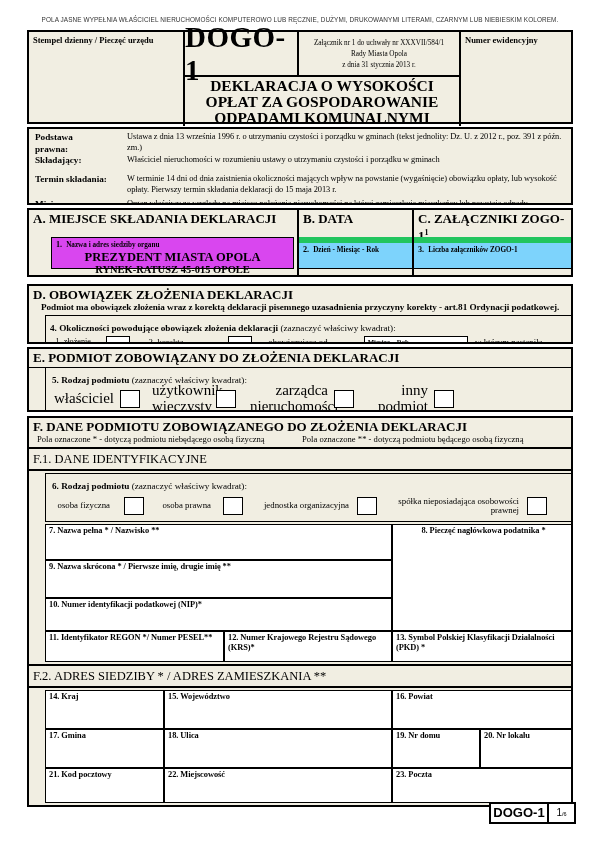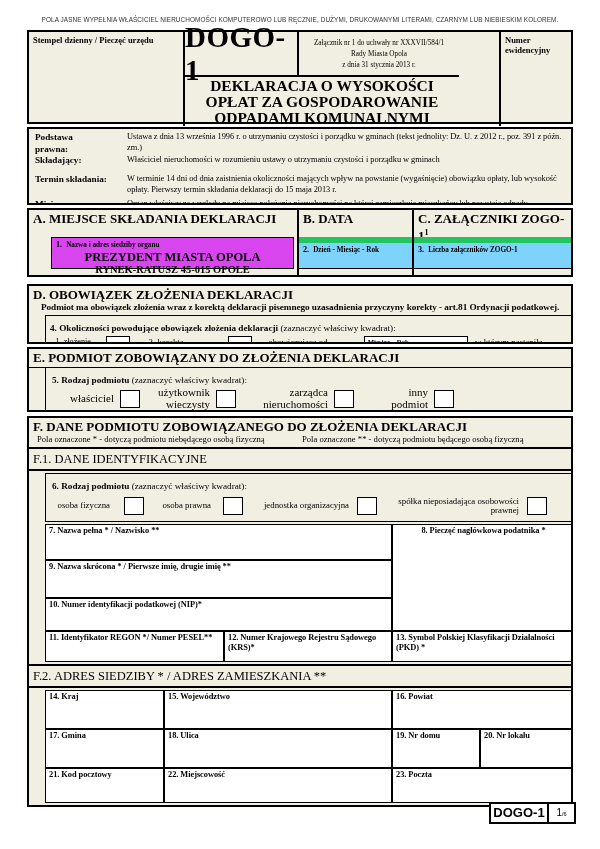--- a/index.html
+++ b/index.html
@@ -26,21 +26,21 @@
     display:grid; grid-template-columns:156px 114px 160px 1fr; grid-template-rows:45px 1fr;
   }
   .stamp-cell { grid-row:1/3; border-right:2px solid #000; font-weight:bold; font-size:8.5px; padding:3px 4px; }
   .code-cell {
     border-right:2px solid #000; border-bottom:2px solid #000;
     display:flex; align-items:center; justify-content:center;
     font-weight:bold; font-size:29px; letter-spacing:0.5px;
   }
   .attach-cell { border-bottom:2px solid #000; text-align:center; font-size:7.2px; line-height:1.55; padding-top:6px; }
   .title-cell { grid-column:2/4; text-align:center; font-weight:bold; font-size:15.5px; line-height:16px; padding-top:1px; }
-  .numer-cell { grid-column:4; grid-row:1/3; border-left:2px solid #000; font-weight:bold; font-size:8.5px; padding:3px 4px;margin-left:40px; }
+  .numer-cell { grid-column:4; grid-row:1/3; border-left:2px solid #000; font-weight:bold; font-size:8.5px; padding:3px 4px; }
 
   
   .legal { margin-top:3px; border:2px solid #000; height:78px; padding:3px 5px 0 6px; overflow:hidden; }
   .legal-row { display:flex; }
   .legal-label { width:92px; flex:none; font-weight:bold; font-size:9.2px; line-height:1.25; white-space:pre-line; }
   .legal-text { flex:1; font-size:8.4px; line-height:1.25; letter-spacing:-0.05px; }
   .lr1 { min-height:22px; } .lr2 { min-height:19px; } .lr3 { min-height:25px; } .lr4 { min-height:12px; }
 
   
   .sec-title { font-weight:bold; font-size:13px; line-height:14px; padding:2px 4px 0; }
@@ -70,21 +70,21 @@
   .cb-d { width:24px; height:21px; margin-left:10px; }
   .d-month-prefix { font-size:8.8px; margin-left:16px; }
   .month-box { width:104px; height:21px; background:#fff; border:1px solid #000; margin-left:6px; font-weight:bold; font-size:6.8px; padding:1px 3px; flex:none; }
   .d-month-suffix { font-size:8.8px; margin-left:3px; }
 
   
   .sec-e { margin-top:3px; border:2px solid #000; height:65px; overflow:hidden; }
   .sec-e .sec-title { border-bottom:1px solid #000; padding-bottom:2px; }
   .e-body { margin-left:16px; border-left:1px solid #000; padding:1px 6px 0; height:100%; }
   .e-row { display:flex; align-items:center; height:23px; }
-  .e-lab { font-size:11px; text-align:right; line-height:1.05; }
+  .e-lab { font-size:15px; text-align:right; line-height:1.05; }
   .cb-e { margin-left:6px; }
 
   
   .sec-f { margin-top:4px; border:2px solid #000; overflow:hidden; }
   .f-head { border-bottom:2px solid #000; padding-bottom:2px; }
   .f-note { display:flex; font-size:8.6px; padding:0 16px 1px 8px; }
   .f-note span:first-child { width:265px; flex:none; }
   .sub-bar { font-size:12.5px; padding:3px 4px 2px; border-bottom:2px solid #000; }
   .f-body { padding:2px 0 2px 16px; border-bottom:2px solid #000; }
   .f-body-last { border-bottom:none; }

